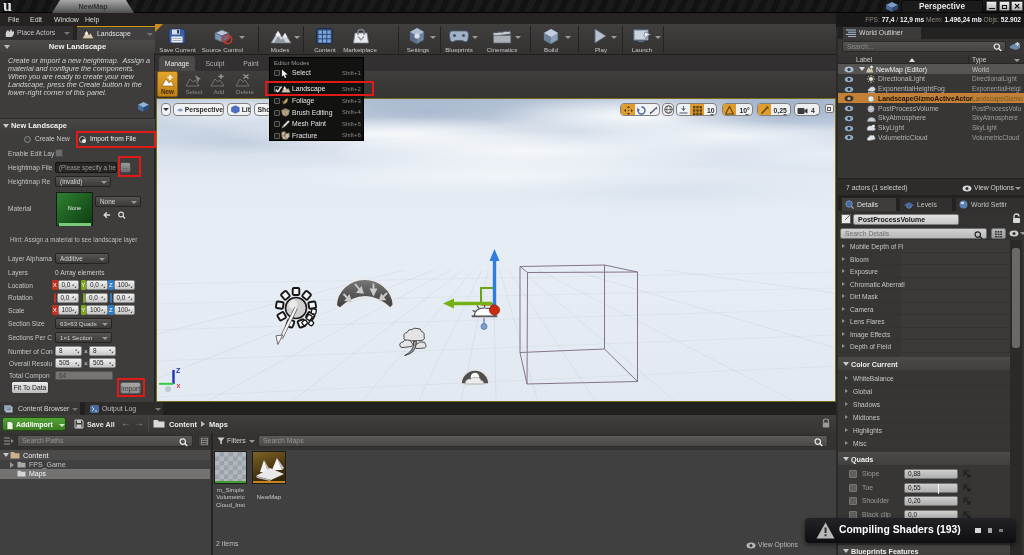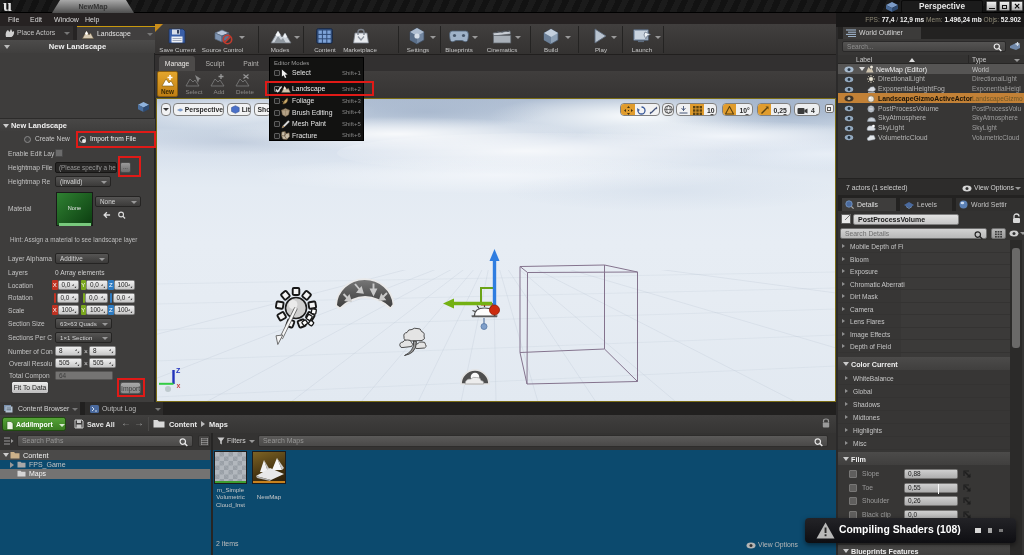--- a/index.html
+++ b/index.html
@@ -218,20 +218,21 @@
           <path d="M0.5 9.5 L4.5 2 L7 6 L8.5 4 L11.5 9.5 Z" fill="#d8cbb4" stroke="#6a5c42" stroke-width="0.5"></path>
           <path d="M4.5 2 L6 4.6 L4.5 6 L3 4.6 Z" fill="#fff"></path>
         </svg>
     <span class="abs" style="left:20px;top:3px;color:#e3e3e3;font-size:6.9px;">Landscape</span>
     <div class="tri-dd abs" style="left:70px;top:6px;border-top-color:#777;"></div>
   </div>
 
   <div class="abs hdr" style="left:0;top:14px;width:155px;height:13px;text-align:center;line-height:13px;font-size:7.6px;">New Landscape</div>
   <div class="abs" style="left:4px;top:19px;width:0;height:0;border-left:3px solid transparent;border-right:3px solid transparent;border-top:4px solid #bbb;"></div>
 
+  <div class="abs" style="left:8px;top:31px;width:142px;color:#d2d2d2;font-size:7.2px;font-style:italic;line-height:8.1px;">Create or import a new heightmap.&nbsp; Assign a material and configure the components. When you are ready to create your new Landscape, press the Create button in the lower-right corner of this panel.</div>
   <svg class="abs" style="left:138px;top:76px;" width="11" height="10" viewBox="0 0 11 10">
         <path d="M5.5 0 L11 2.8 L5.5 5.6 L0 2.8 Z" fill="#8fb3dd"></path>
         <path d="M0 2.8 L5.5 5.6 L5.5 10 L0 7.2 Z" fill="#4a6f9e"></path>
         <path d="M11 2.8 L5.5 5.6 L5.5 10 L11 7.2 Z" fill="#2c4a72"></path>
       </svg>
 
   <div class="abs" style="left:0;top:92px;width:155px;height:13px;background:linear-gradient(#484746,#3f3e3d);border-top:1px solid #2c2b2a;">
     <div class="abs" style="left:3px;top:4.5px;width:0;height:0;border-left:3px solid transparent;border-right:3px solid transparent;border-top:4px solid #ccc;"></div>
     <span class="abs" style="left:11px;top:2px;color:#f0f0f0;font-weight:bold;font-size:7.4px;">New Landscape</span>
   </div>
@@ -913,21 +914,21 @@
           <span class="abs" style="left:15px;top:3px;">Highlights</span>
         </div>
     <div class="prow" style="top:410px;height:13px;left:0 !important;">
           <div class="exp" style="left:7px;"></div>
           <span class="abs" style="left:15px;top:3px;">Misc</span>
         </div>
   </div>
 
   <div class="abs hdr" style="left:0;top:425px;width:172px;height:13px;">
     <div class="abs" style="left:5px;top:4.5px;width:0;height:0;border-left:3px solid transparent;border-right:3px solid transparent;border-top:4px solid #ccc;"></div>
-    <span class="abs" style="left:13px;top:2.5px;">Film</span>
+    <span class="abs" style="left:13px;top:2.5px;">Quads</span>
   </div>
   <div id="filmrows">
     <div class="abs" style="left:0;top:438px;width:172px;height:82px;background:#373635;"></div>
     <div class="abs" style="left:11px;top:443px;width:8px;height:8px;background:#5f5e5d;border:1px solid #787776;border-radius:1px;"></div>
     <span class="abs" style="left:24px;top:443px;color:#9b9b9b;font-size:6.8px;">Slope</span>
     <div class="abs" style="left:66px;top:442px;width:54px;height:10px;background:linear-gradient(#cfcfcf,#aeaeae);border:1px solid #787776;border-radius:1.5px;color:#1c1c1c;font-size:6.5px;line-height:8.5px;padding-left:3px;">0,88</div>
     <svg class="abs" style="left:125px;top:443px;" width="9" height="9" viewBox="0 0 9 9">
           <path d="M2 2 L7 7" stroke="#1e1e1e" stroke-width="1.5"></path>
           <path d="M7.5 3.5 L7.5 7.5 L3.5 7.5 Z" fill="#1e1e1e"></path>
           <path d="M1 6 L1 1 L6 1" fill="none" stroke="#1e1e1e" stroke-width="1.2"></path>
@@ -957,21 +958,21 @@
           <path d="M1 6 L1 1 L6 1" fill="none" stroke="#1e1e1e" stroke-width="1.2"></path>
         </svg>
   </div>
 
   <div class="abs hdr" style="left:0;top:517.5px;width:172px;height:10.5px;">
     <div class="abs" style="left:5px;top:4px;width:0;height:0;border-left:3px solid transparent;border-right:3px solid transparent;border-top:4px solid #ccc;"></div>
     <span class="abs" style="left:13px;top:2px;">Blueprints Features</span>
   </div>
 </div>
 
-<div class="abs" id="cbrowser" style="left:0;top:402px;width:836px;height:153px;background:#0c4a6e;padding-left:46px;">
+<div class="abs" id="cbrowser" style="left:0;top:402px;width:836px;height:153px;background:#404040;padding-left:46px;">
 
   <div class="abs" style="left:0;top:0;width:836px;height:13px;background:#21201f;"></div>
   <div class="abs" style="left:0;top:0;width:80px;height:13px;background:#383736;">
     <svg class="abs" style="left:4px;top:2.5px;" width="11" height="8" viewBox="0 0 11 8">
           <rect x="0" y="0" width="7" height="6" fill="#7a91ad"></rect>
           <rect x="1.5" y="1.5" width="7" height="6" fill="#b5c4d4"></rect>
           <line x1="2.5" y1="3" x2="7" y2="3" stroke="#4a5a6a" stroke-width="0.8"></line>
           <line x1="2.5" y1="4.8" x2="7" y2="4.8" stroke="#4a5a6a" stroke-width="0.8"></line>
         </svg>
     <span class="abs" style="left:18px;top:2.5px;color:#d5d5d5;font-size:6.9px;">Content Browser</span>
@@ -1155,19 +1156,19 @@
 <div class="redbox" style="left:75.5px;top:131px;width:80px;height:16.5px;"></div>
 <div class="redbox" style="left:118px;top:155.5px;width:23px;height:21px;"></div>
 <div class="redbox" style="left:117px;top:378px;width:27.5px;height:18.5px;"></div>
 
 <div class="abs" id="toast" style="left:805px;top:517.5px;width:211px;height:25.5px;background:linear-gradient(#232327,#0e0e12);border-radius:4px;box-shadow:0 2px 5px rgba(0,0,0,0.5);z-index:70;">
   <svg class="abs" style="left:11px;top:4.5px;" width="19" height="17" viewBox="0 0 19 17">
         <path d="M9.5 0.5 L18.5 16.5 L0.5 16.5 Z" fill="#b9b9b9"></path>
         <rect x="8.6" y="5.5" width="1.9" height="5.5" fill="#2a2a2a"></rect>
         <rect x="8.6" y="12.3" width="1.9" height="1.9" fill="#2a2a2a"></rect>
       </svg>
-  <span class="abs" style="left:34px;top:6px;color:#fff;font-weight:bold;font-size:10.4px;">Compiling Shaders (108)</span>
+  <span class="abs" style="left:34px;top:6px;color:#fff;font-weight:bold;font-size:10.4px;">Compiling Shaders (193)</span>
   <div class="abs" style="left:170px;top:10px;width:5.7px;height:5.7px;background:#d9d9d9;"></div>
   <div class="abs" style="left:182.5px;top:10.5px;width:4.6px;height:4.6px;background:#a5a5a5;"></div>
   <div class="abs" style="left:194px;top:11px;width:3.5px;height:3.5px;background:#7a7a7a;"></div>
 </div>
 
 </div>
 
 </body></html>

